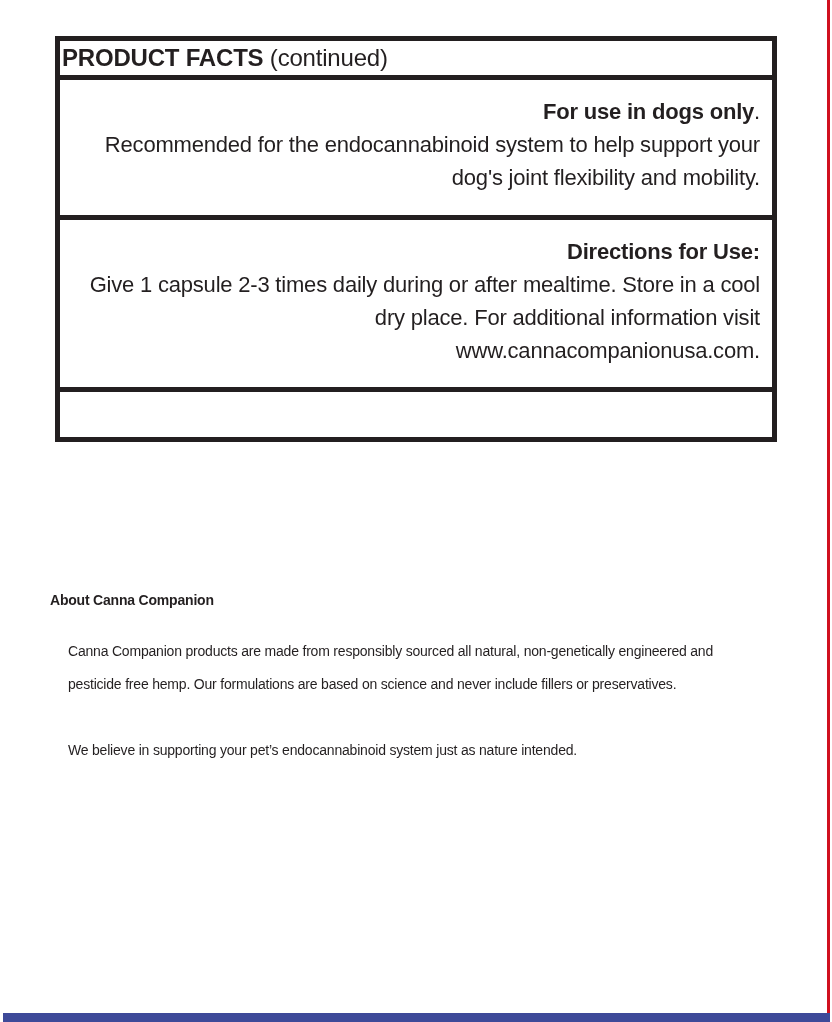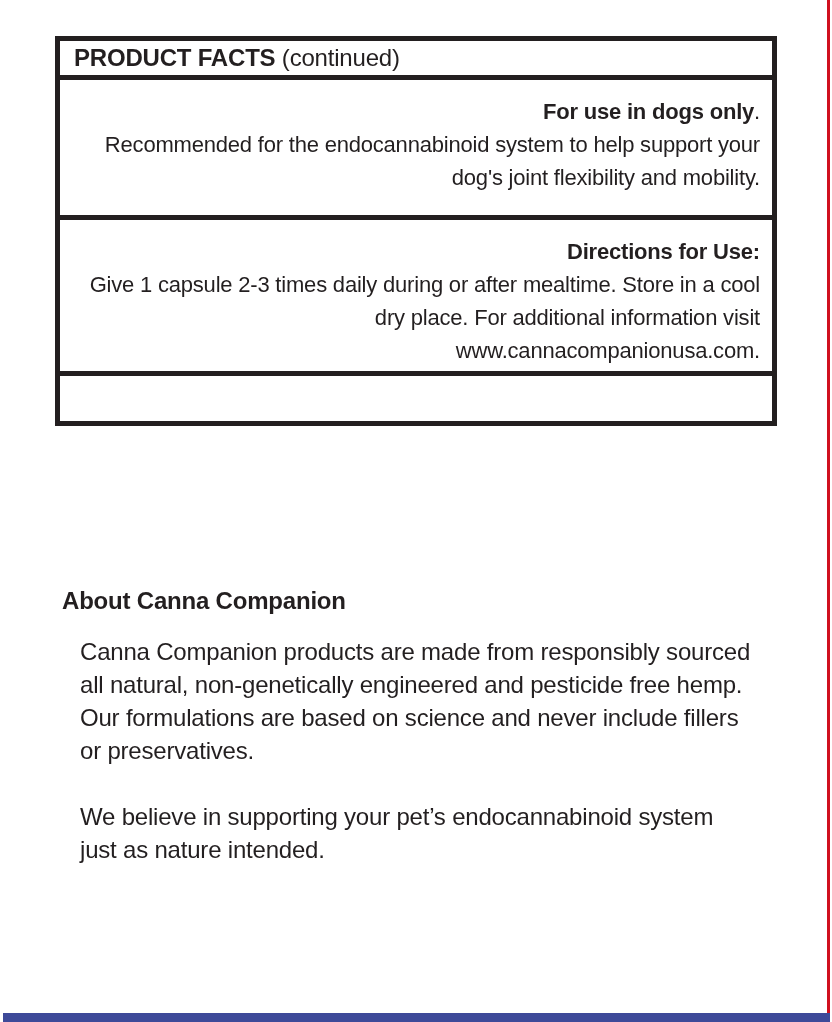--- a/index.html
+++ b/index.html
@@ -28,49 +28,49 @@
 
   
   .facts-box {
     position: absolute;
     left: 55px; top: 36px;
     width: 712px;
     border: 5px solid #231f20;
     background: #ffffff;
   }
   .facts-title {
-    padding: 1px 4px 2px 14px;
+    padding: 1px 4px 2px 2px;
     border-bottom: 5px solid #231f20;
     font-size: 24px;
     line-height: 31px;
     font-weight: bold;
     letter-spacing: -0.2px;
     white-space: nowrap;
   }
   .facts-title .regular { font-weight: normal; }
 
   .facts-section {
     font-size: 22px;
     line-height: 33px;
     letter-spacing: -0.2px;
     padding: 15px 12px 21px 15px;
     text-align: right;
   }
-  .facts-section.s2 { padding: 15px 12px 4px 15px; border-top: 5px solid #231f20; }
+  .facts-section.s2 { padding: 15px 12px 20px 15px; border-top: 5px solid #231f20; }
   .facts-section.s3 { padding: 16px 12px 29px 15px; border-top: 5px solid #231f20; }
   .facts-heading { font-weight: bold; }
   .facts-heading .suffix { font-weight: normal; }
   .facts-body { font-weight: normal; }
 
   
   .about {
     position: absolute;
-    left: 62px; top: 584px;
+    left: 50px; top: 584px;
     width: 708px;
-    font-size: 24px;
+    font-size: 14px;
     line-height: 33px;
     letter-spacing: -0.2px;
   }
   .about-heading { font-weight: bold; }
   .about p { margin: 18px; }
   .about p.second { margin-top: 33px; }
 </style>
 </head>
 <body>
 

